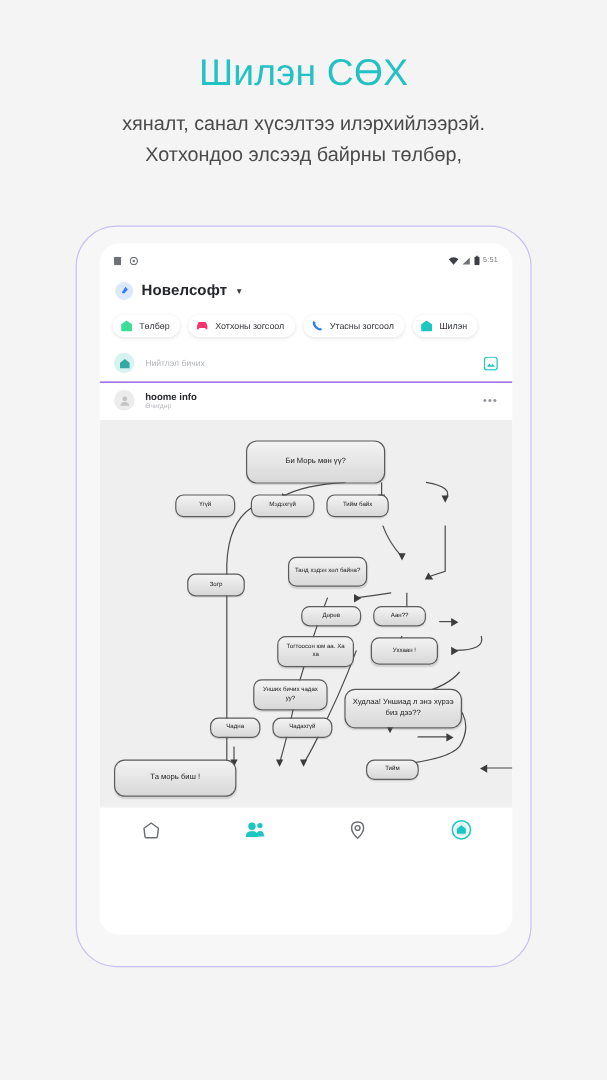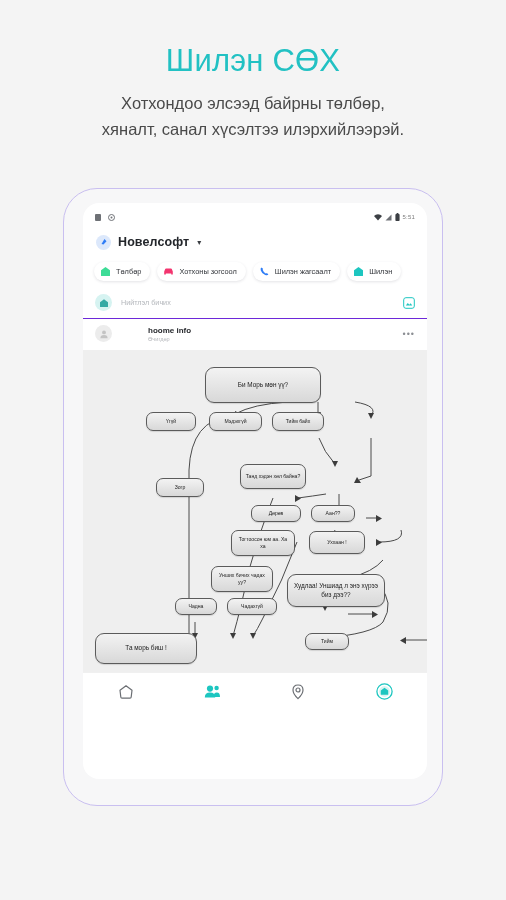--- a/index.html
+++ b/index.html
@@ -93,21 +93,21 @@
   }
   .avatar-grey {
     width: 17px; height: 17px; border-radius: 50%;
     background: #ececec; display: flex; align-items: center; justify-content: center;
     flex: 0 0 auto;
   }
   .compose-ph { flex: 1; font-size: 7.2px; color: #b3b6bb; }
   .row-end { margin-left: auto; line-height: 0; }
 
   .post-row { display: flex; align-items: center; gap: 9px; background:#fff; padding: 6px 12px 8px 12px; }
-  .post-meta { display: flex; flex-direction: column; gap: 1px; margin-left: 27px; }
+  .post-meta { display: flex; flex-direction: column; gap: 1px; }
   .post-title { font-size: 8px; color: #26282c; font-weight: bold; }
   .post-sub { font-size: 5.6px; color: #b7b9bd; }
   .dots { margin-left: auto; font-size: 9px; color: #8c8f94; letter-spacing: 1px; }
 
   
   .canvas { position: relative; width: 344px; height: 322px; background: #efefef; }
   .canvas svg { position: absolute; inset: 0; }
 
   .node {
     position: absolute;
@@ -129,22 +129,22 @@
   }
   .nav-item { line-height: 0; display: flex; align-items: center; justify-content: center; width: 40px; height: 26px; }
 </style>
 </head>
 <body>
 
 <div class="page">
 
   <div class="hero-title">Шилэн СӨХ</div>
   <div class="hero-sub">
+    <span class="l">хяналт, санал хүсэлтээ илэрхийлээрэй.</span>
     <span class="l">Хотхондоо элсээд байрны төлбөр,</span>
-    <span class="l">хяналт, санал хүсэлтээ илэрхийлээрэй.</span>
   </div>
 
   <div class="phone">
     <div class="screen">
 
       <div class="statusbar">
         <div class="sb-left">
           <span class="ico">
             <svg width="6" height="7" viewBox="0 0 6 7">
                 <rect x="0" y="0" width="6" height="7" rx="1" fill="#6e7176"></rect>
@@ -204,21 +204,21 @@
               </svg>
           </span>
           <span>Хотхоны зогсоол</span>
         </div>
         <div class="chip">
           <span class="chip-ico">
             <svg width="11" height="11" viewBox="0 0 11 11">
                 <path d="M2.2 1.4 Q1.2 2.4 1.8 4.4 Q2.8 7.6 6.2 9 Q8.4 9.8 9.4 8.6 L7.9 7.1 Q7.2 7.8 6.4 7.2 Q4.6 6 3.9 4.2 Q3.4 3.4 4.1 2.8 Z" fill="#2f7df6"></path>
               </svg>
           </span>
-          <span>Шилэн жагсаалт</span>
+          <span>Утасны зогсоол</span>
         </div>
         <div class="chip">
           <span class="chip-ico">
             <svg width="11" height="11" viewBox="0 0 11 11">
                 <path d="M5.5 1 L10 4.3 L10 9.4 Q10 10 9.4 10 L1.6 10 Q1 10 1 9.4 L1 4.3 Z" fill="#1dc6c0"></path>
               </svg>
           </span>
           <span>Шилэн </span>
         </div>
       </div>

